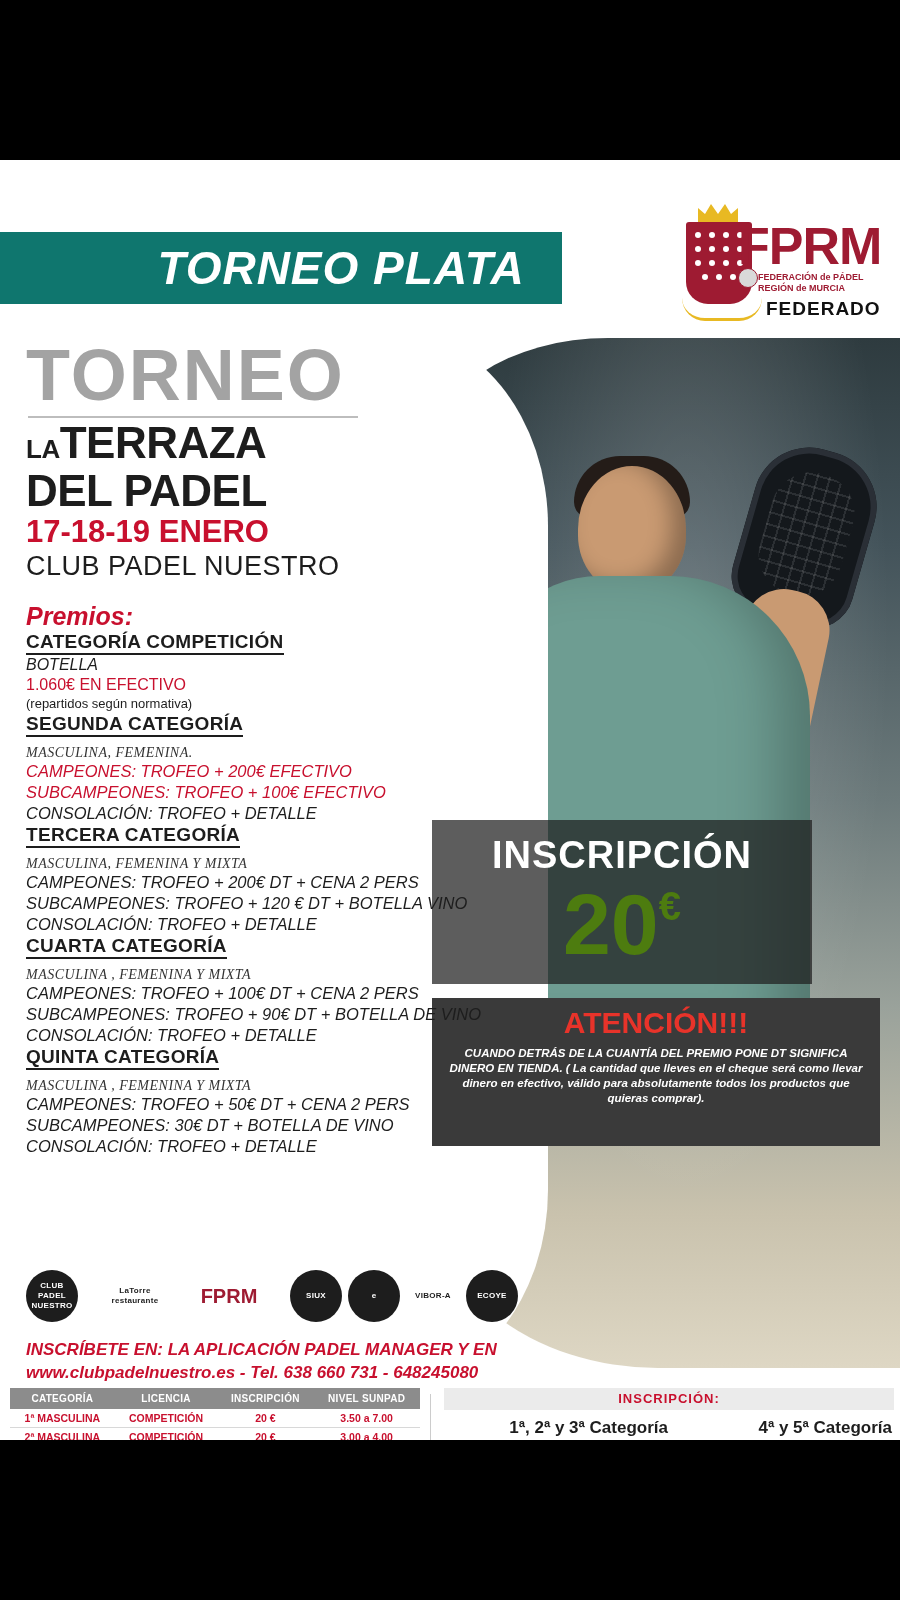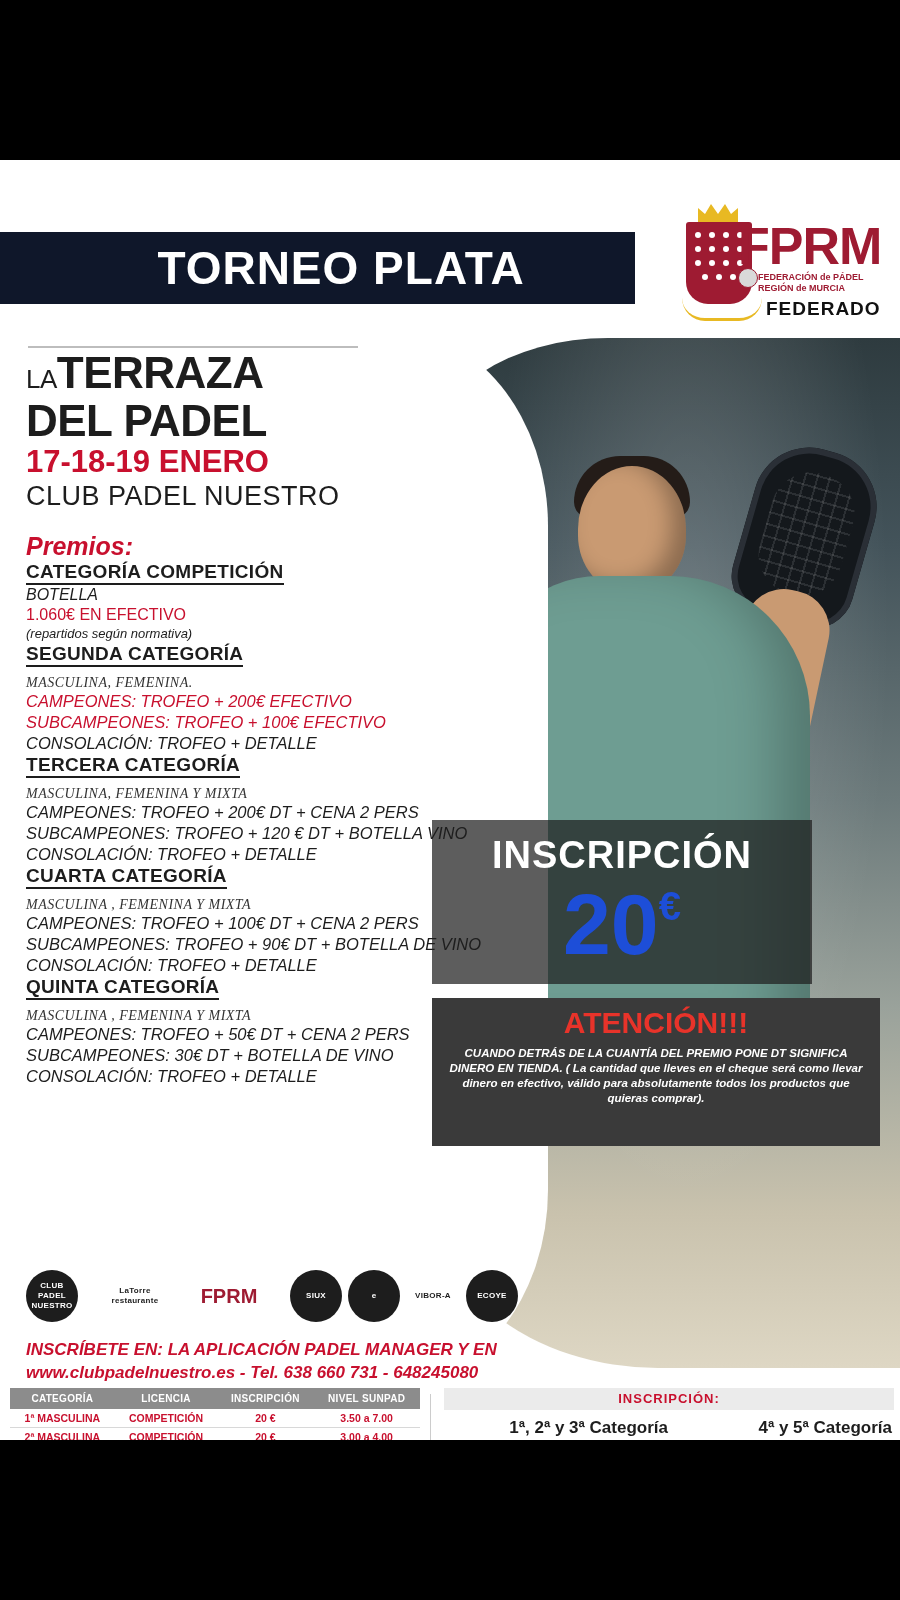--- a/index.html
+++ b/index.html
@@ -27,23 +27,24 @@
     height: 1280px;
     background: #ffffff;
     overflow: hidden;
   }
 
   
   .top-band {
     position: absolute;
     left: 0;
     top: 72px;
-    width: 635px;
+    width: 562px;
     height: 72px;
-    background: #0f172a;
+    background: #0f766e;
+    font-style: italic;
   }
   .top-band-title {
     position: absolute;
     left: 0;
     top: 0;
     width: 682px;
     height: 72px;
     line-height: 72px;
     text-align: center;
     color: #ffffff;
@@ -252,21 +253,21 @@
     font-size: 38px;
     font-weight: bold;
     letter-spacing: 1px;
   }
   .price-amount {
     position: absolute;
     left: 0;
     top: 56px;
     width: 380px;
     text-align: center;
-    color: #1d4ed8;
+    color: #4d7c0f;
     font-size: 86px;
     font-weight: bold;
     line-height: 96px;
   }
   .price-currency {
     font-size: 40px;
     vertical-align: top;
     line-height: 60px;
   }
 
@@ -324,21 +325,21 @@
   }
   .terraza-line {
     font-size: 44px;
     font-weight: bold;
     color: #1d1d1d;
     line-height: 42px;
     letter-spacing: -0.5px;
   }
   .terraza-la {
     font-size: 26px;
-    font-weight: normal;
+    font-weight: bold;
   }
   .dates {
     font-size: 31px;
     font-weight: bold;
     color: #c8102e;
     line-height: 36px;
     margin-top: 2px;
   }
   .club {
     font-size: 27px;
@@ -389,21 +390,20 @@
     color: #1d1d1d;
     line-height: 20px;
   }
   .efectivo {
     font-size: 16px;
     color: #c8102e;
     line-height: 20px;
   }
   .repartidos {
     font-size: 13px;
-    font-style: italic;
     color: #1d1d1d;
     line-height: 18px;
   }
 
   
   .sponsors {
     position: absolute;
     left: 26px;
     top: 1110px;
     width: 470px;
@@ -595,20 +595,21 @@
         <span>20</span><span class="price-currency">€</span>
       </div>
     </div>
 
     <div class="atencion-box">
       <div class="atencion-title">ATENCIÓN!!!</div>
       <div class="atencion-text">CUANDO DETRÁS DE LA CUANTÍA DEL PREMIO PONE DT SIGNIFICA DINERO EN TIENDA. ( La cantidad que lleves en el cheque será como llevar dinero en efectivo, válido para absolutamente todos los productos que quieras comprar).</div>
     </div>
 
     <div class="left-col">
+      <div class="torneo-word">TORNEO</div>
       <div class="rule"></div>
       <div class="terraza-line">
         <span class="terraza-la">LA</span><span>TERRAZA</span>
       </div>
       <div class="terraza-line">DEL PADEL</div>
       <div class="dates">17-18-19 ENERO</div>
       <div class="club">CLUB PADEL NUESTRO</div>
       <div class="premios">Premios:</div>
 
       <div>

